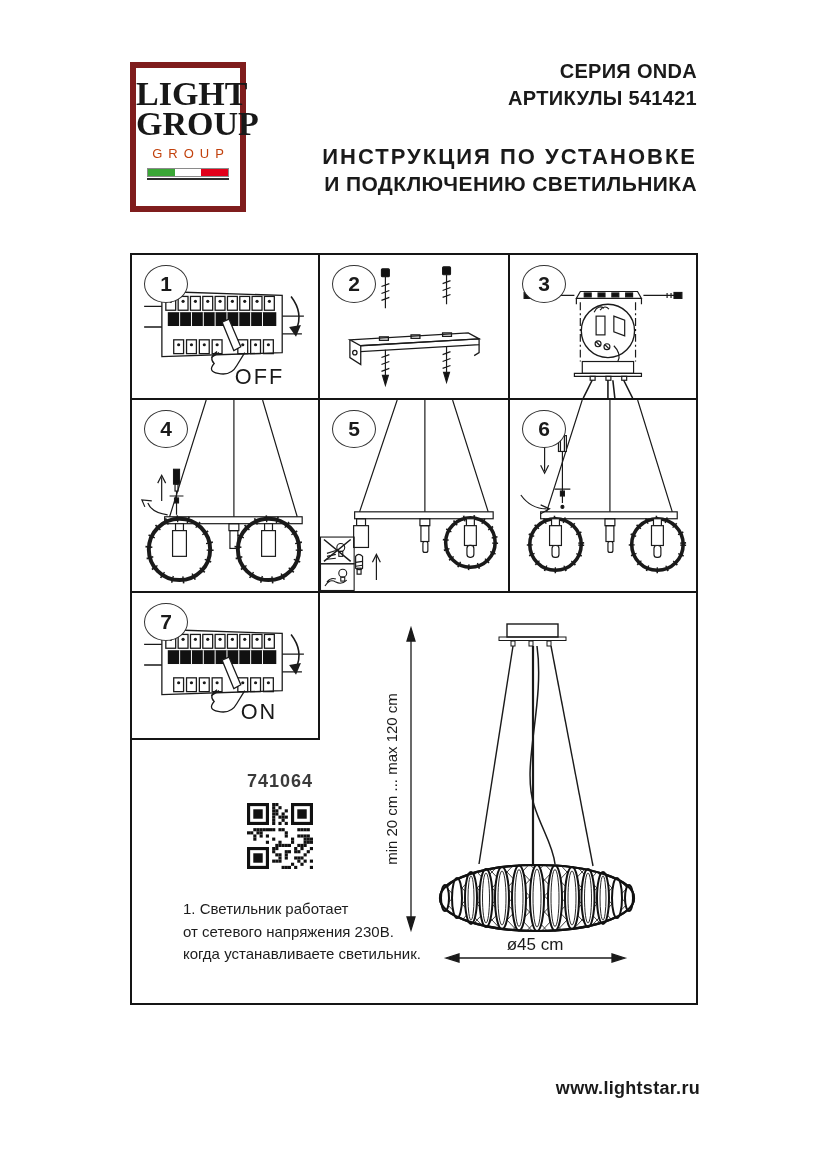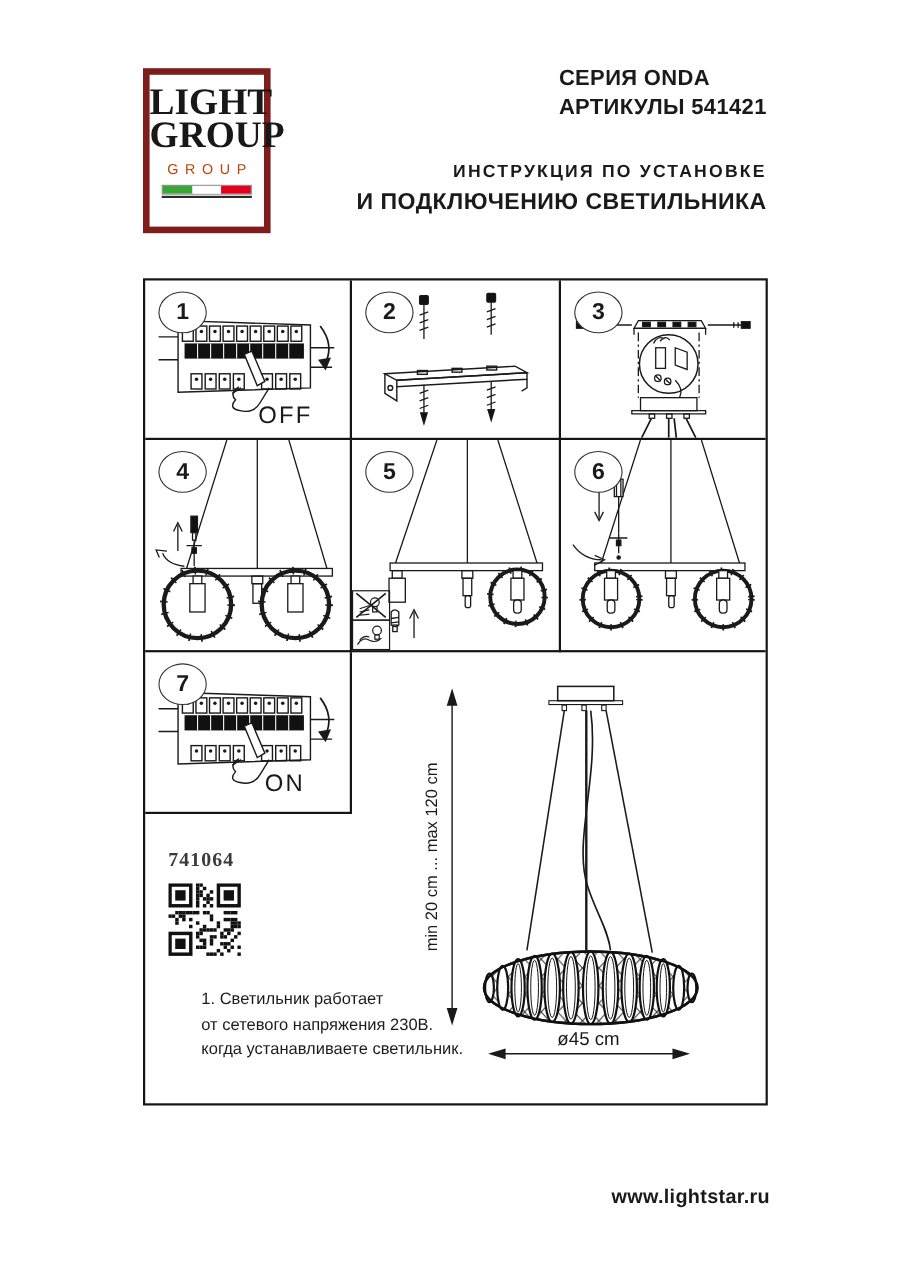--- a/index.html
+++ b/index.html
@@ -13,38 +13,38 @@
   .logo-l1,.logo-l2{font-family:"Liberation Serif",serif;font-weight:700;
             font-size:34px;line-height:30px;letter-spacing:0px;color:#181818;}
   .logo-l3{font-size:13px;letter-spacing:6px;margin-top:7px;color:#c2410c;text-indent:6px;}
   .flag{width:80px;height:7px;margin:7px auto 0;border:1px solid #8a8a8a;display:flex;}
   .flag-g{flex:1;background:#3aa636;}
   .flag-w{flex:1;background:#ffffff;}
   .flag-r{flex:1;background:#e2001a;}
   .flag-underline{width:82px;height:2px;background:#2b2b2b;margin:1px auto 0;}
 
   
-  .hdr{right:129px;top:58px;text-align:left;}
+  .hdr{right:129px;top:58px;text-align:right;}
   .hdr-series,.hdr-articles{font-size:20px;font-weight:700;line-height:27px;letter-spacing:0.3px;}
   .hdr-title{right:129px;top:143px;text-align:right;font-weight:700;}
-  .hdr-t1{font-size:16px;line-height:27px;letter-spacing:2px;}
+  .hdr-t1{font-size:22px;line-height:27px;letter-spacing:2px;}
   .hdr-t2{font-size:21px;line-height:27px;letter-spacing:0.4px;}
 
   
   .main-box{left:130px;top:253px;width:568px;height:752px;border:2px solid #151515;box-sizing:border-box;}
   .cell{position:absolute;box-sizing:border-box;}
   .b-r{border-right:2px solid #151515;}
   .b-b{border-bottom:2px solid #151515;}
   .cell svg{position:absolute;left:0;top:0;width:100%;height:100%;}
   .step-circle{position:absolute;left:12px;top:10px;width:42px;height:36px;
       border:1.7px solid #333;border-radius:50%;display:flex;align-items:center;
       justify-content:center;font-size:21px;font-weight:700;background:#fff;z-index:2;}
 
   
-  .qr-block{left:21px;top:516px;width:160px;text-align:left;font-family:Liberation Serif, serif;}
+  .qr-block{left:21px;top:516px;width:160px;text-align:right;}
   .qr-label{font-size:18px;font-weight:700;color:#3a3a3a;letter-spacing:1px;}
   .qr-code{margin-top:11px;}
   .notes{left:23px;top:643px;width:270px;font-size:15px;line-height:22.5px;color:#1c1c1c;margin-left:28px;}
   .footer{left:130px;top:1078px;width:570px;text-align:right;
           font-size:18px;font-weight:700;letter-spacing:0.3px;}
   text{font-family:"Liberation Sans",sans-serif;}
 </style>
 </head>
 <body>
 

